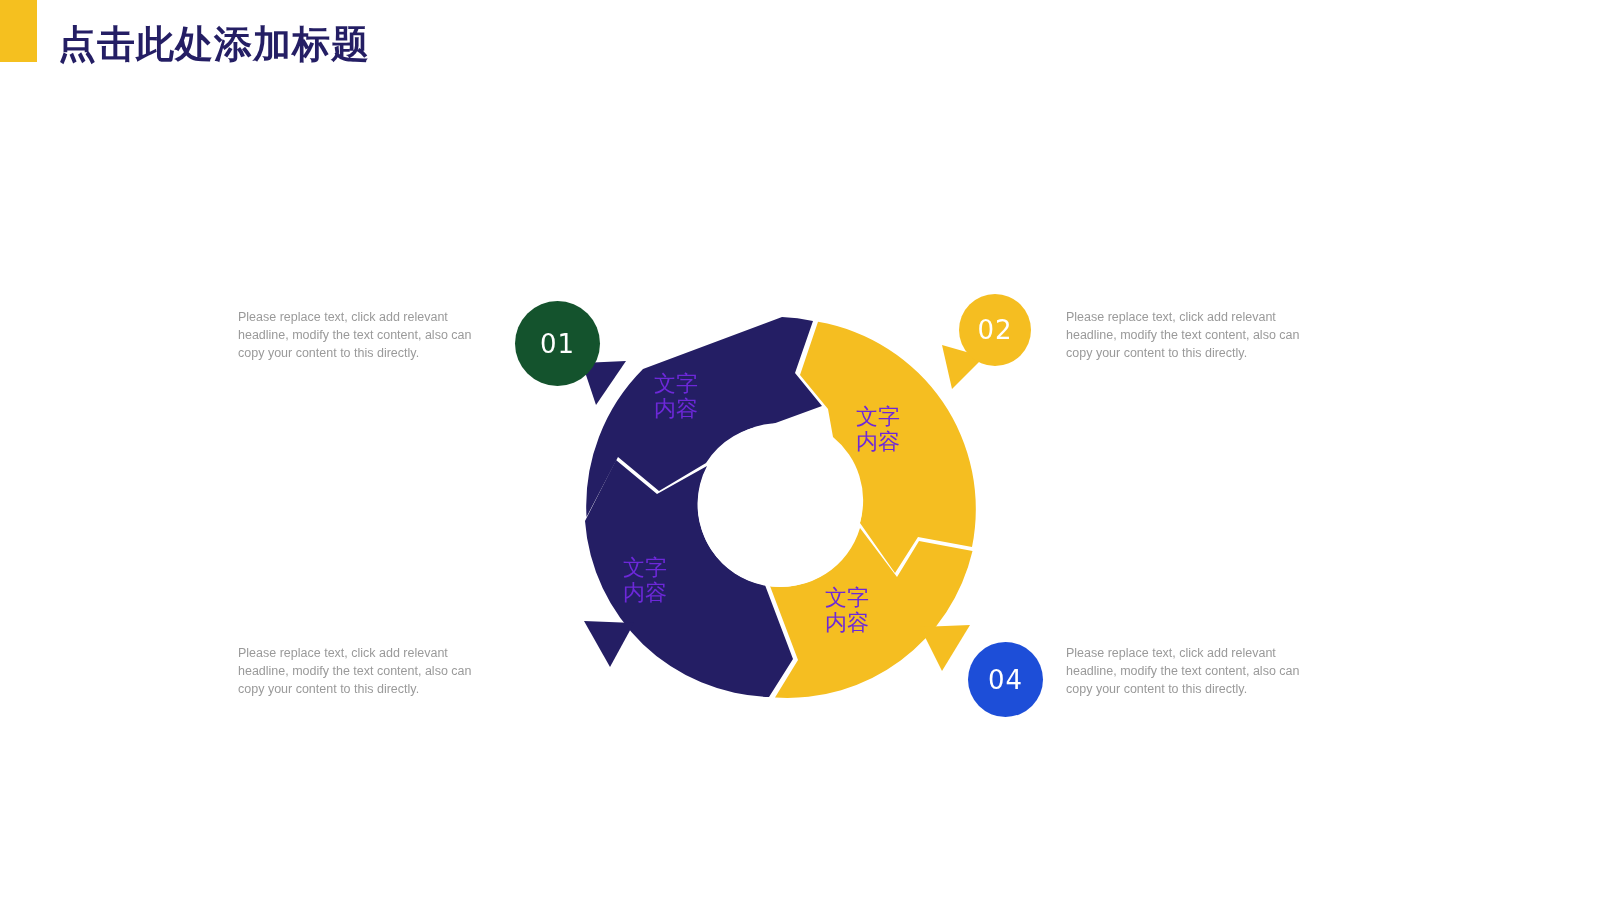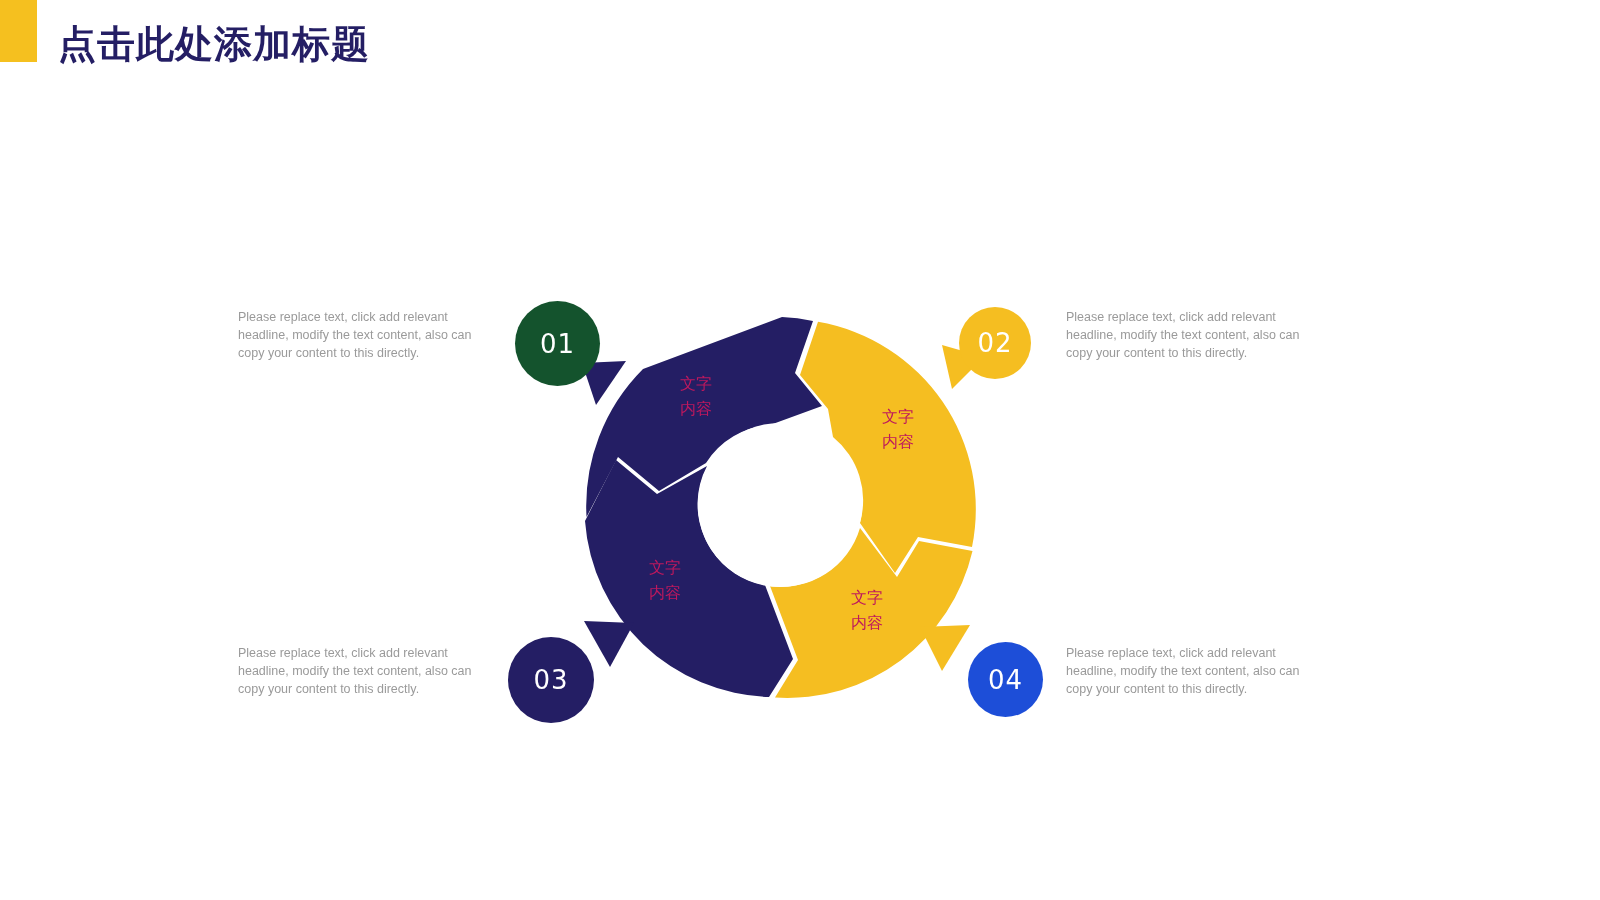--- a/index.html
+++ b/index.html
@@ -82,21 +82,21 @@
     font-size: 26px;
     letter-spacing: 1px;
     font-family: "DejaVu Sans", "Liberation Sans", sans-serif;
   }
   .badge-01 {
     left: 515px; top: 301px;
     width: 85px; height: 85px;
     background: #14532d;
   }
   .badge-02 {
-    left: 959px; top: 307px;
+    left: 959px; top: 294px;
     width: 72px; height: 72px;
     background: #F5BE21;
   }
   .badge-03 {
     left: 508px; top: 637px;
     width: 86px; height: 86px;
     background: #241E64;
   }
   .badge-04 {
     left: 968px; top: 642px;
@@ -108,24 +108,24 @@
   #donut {
     position: absolute;
     left: 560px;
     top: 285px;
     width: 440px;
     height: 440px;
   }
 
   .seg-label {
     position: absolute;
-    text-align: center;
-    font-size: 16px;
+    text-align: left;
+    font-size: 22px;
     line-height: 25px;
-    color: #be185d;
+    color: #6d28d9;
     white-space: nowrap;
     font-family: "DejaVu Sans", "Liberation Sans", sans-serif;
   }
   .seg-label-1 { left: 654px; top: 371px; width: 84px; }
   .seg-label-2 { left: 856px; top: 404px; width: 84px; }
   .seg-label-3 { left: 623px; top: 555px; width: 84px; }
   .seg-label-4 { left: 825px; top: 585px; width: 84px; }
 </style>
 </head>
 <body>
@@ -202,23 +202,20 @@
     <span>文字</span><br>
     <span>内容</span>
   </div>
 
   <div class="badge badge-01">
     <span>01</span>
   </div>
   <div class="badge badge-02">
     <span>02</span>
   </div>
-  <div class="badge badge-03">
-    <span>03</span>
-  </div>
   <div class="badge badge-04">
     <span>04</span>
   </div>
 
   <div class="copy copy-1">Please replace text, click add relevant headline, modify the text content, also can copy your content to this directly.</div>
   <div class="copy copy-2">Please replace text, click add relevant headline, modify the text content, also can copy your content to this directly.</div>
   <div class="copy copy-3">Please replace text, click add relevant headline, modify the text content, also can copy your content to this directly.</div>
   <div class="copy copy-4">Please replace text, click add relevant headline, modify the text content, also can copy your content to this directly.</div>
 
 </div>

